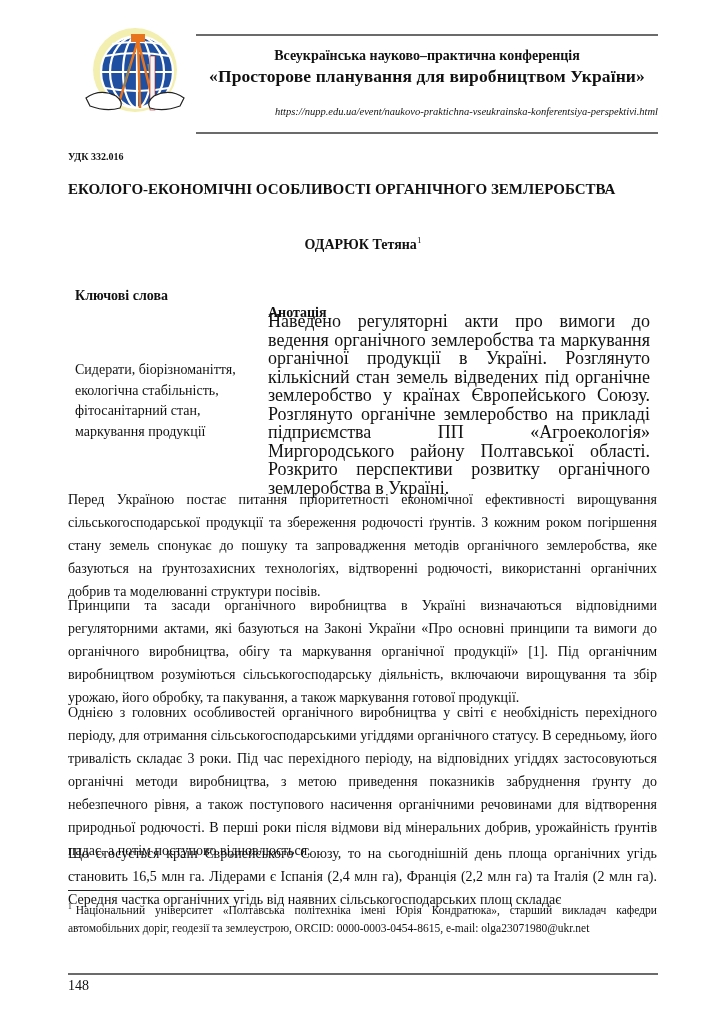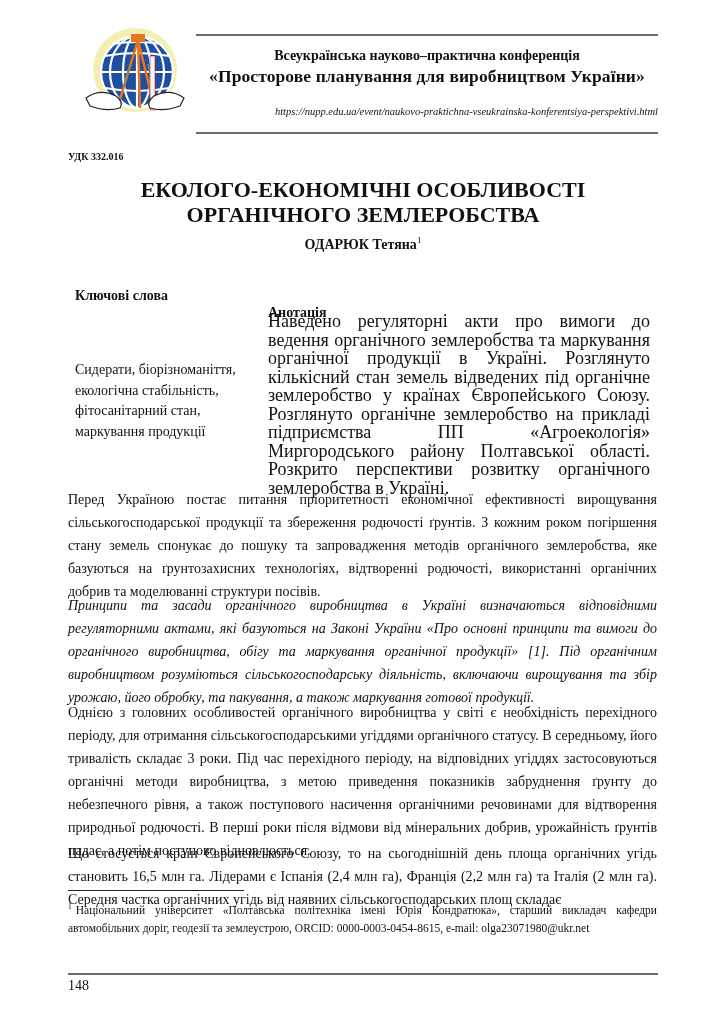--- a/index.html
+++ b/index.html
@@ -13,37 +13,37 @@
   #hline-top { left: 196px; top: 34px; width: 462px; }
   #hline-bot { left: 196px; top: 132px; width: 462px; }
   #conf-line1 { left: 196px; top: 48px; width: 462px; text-align: center;
                 font-weight: bold; font-size: 14px; }
   #conf-line2 { left: 196px; top: 66px; width: 462px; text-align: center;
                 font-weight: bold; font-size: 17.5px; letter-spacing: 0.1px; }
   #conf-url { left: 196px; top: 106px; width: 462px; text-align: right;
               font-style: italic; font-size: 10.5px; }
 
   #udk { left: 68px; top: 151px; font-weight: bold; font-size: 10px; }
-  #title { left: 68px; top: 177px; width: 590px; text-align: center;
-           font-weight: bold; font-size: 22px; line-height: 25px; }
+  #title { left: 68px; top: 177px; width: 590px; 
+           font-weight: bold; font-size: 15px; line-height: 25px; }
   #author { left: 68px; top: 235px; width: 590px; text-align: center;
             font-weight: bold; font-size: 14px; }
   #author sup { font-weight: normal; font-size: 9px; }
 
   
   #kw-head { left: 75px; top: 288px; font-weight: bold; font-size: 14px; }
   #ann-head { left: 268px; top: 288px; font-weight: bold; font-size: 14px; margin-top: 17px; }
   #kw-body { left: 75px; top: 312px; width: 185px; font-size: 14px; line-height: 20.5px; margin-top: 48px; }
   #ann-body { left: 268px; top: 312px; width: 382px; font-size: 18px; line-height: 18.5px;
               text-align: justify; }
 
   .para { position: absolute; left: 68px; width: 589px; font-size: 14px; line-height: 23px;
           text-align: justify; text-indent: 0; margin-top: 24px; }
   #p1 { top: 464px; }
-  #p2 { top: 570px; font-style: italic; }
+  #p2 { top: 570px; }
   #p3 { top: 677px; }
   #p4 { top: 818px; }
 
   #fn-rule { left: 68px; top: 890px; width: 176px; height: 1px; background: #222; }
   #footnote { left: 68px; top: 898px; width: 589px; font-size: 11.5px; line-height: 18px;
               text-align: justify; }
   #footnote sup { font-size: 7.5px; margin-right: 4px; }
 
   #foot-rule { left: 68px; top: 973px; width: 590px; height: 1.5px; background: #6b6b6b; }
   #page-num { left: 68px; top: 978px; font-size: 14px; }

